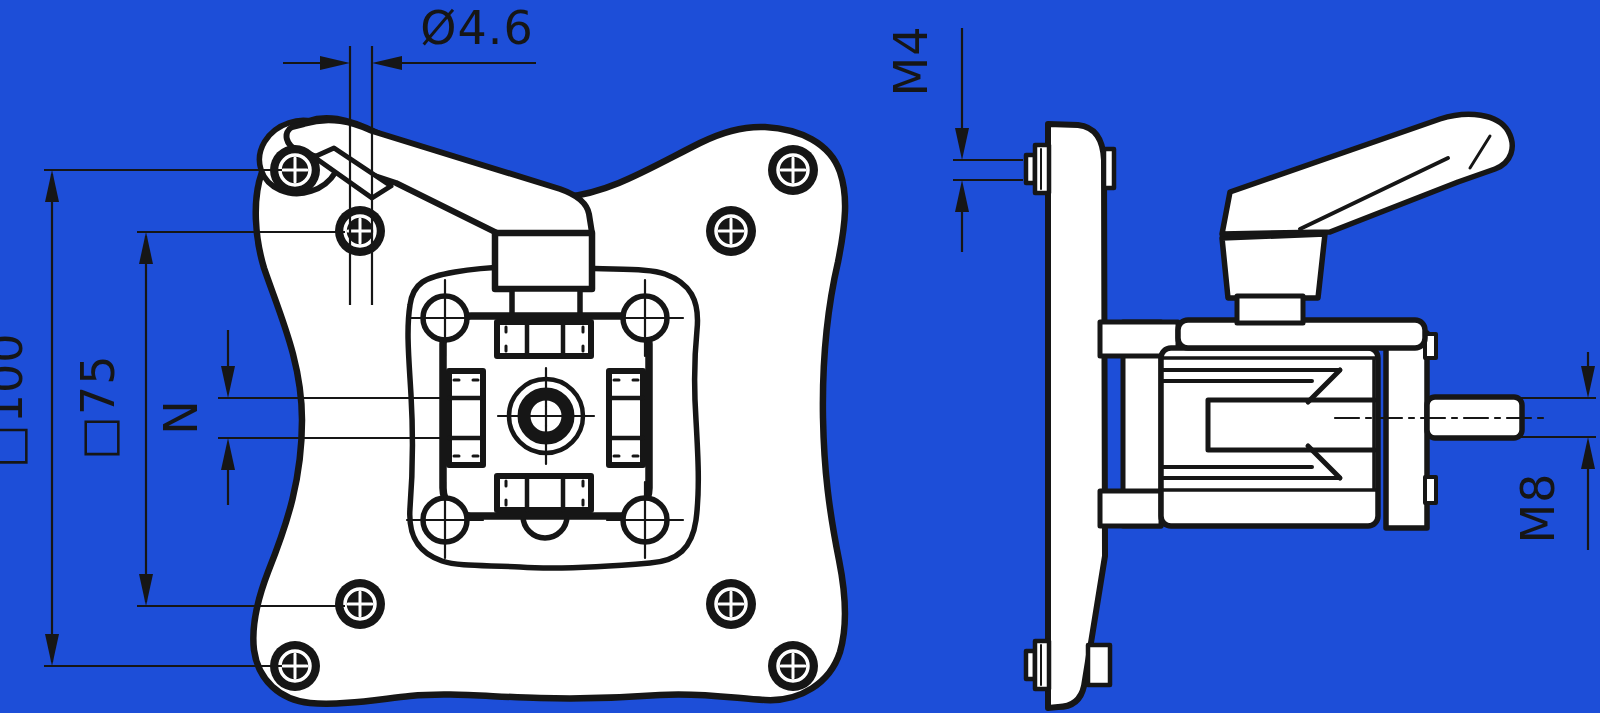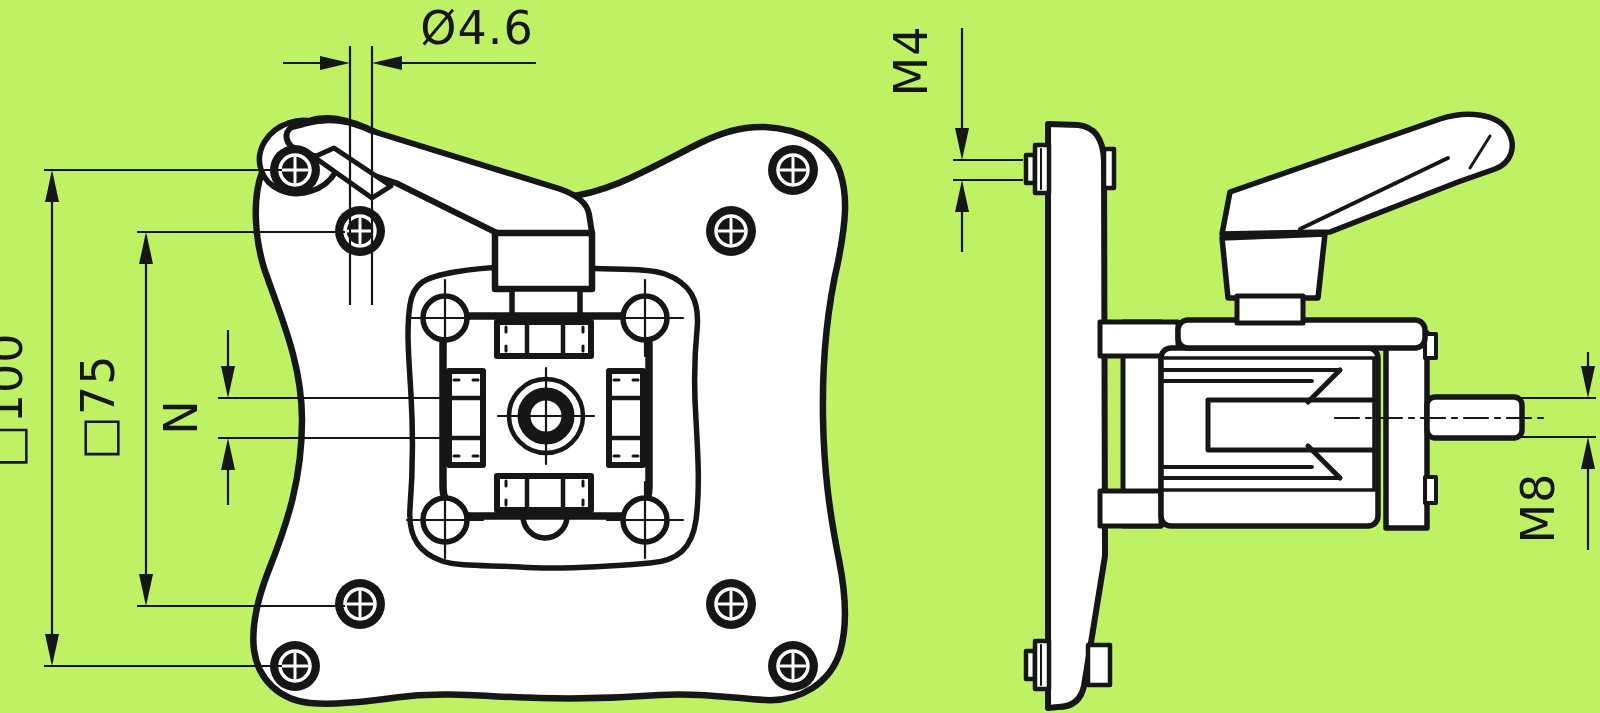--- a/index.html
+++ b/index.html
@@ -1,16 +1,16 @@
 <!DOCTYPE html>
 <html><head>
 <meta charset="utf-8">
 <style>
   html,body{margin:0;padding:0;background:#fff;}
-  .stage{width:1600px;height:713px;background:#bef264;position:relative;overflow:hidden;
+  .stage{width:1600px;height:713px;background:#1d4ed8;position:relative;overflow:hidden;
          font-family:"DejaVu Sans","Liberation Sans",sans-serif;}
   svg{display:block}
   .ln{fill:none;stroke:#161616;stroke-linecap:round;stroke-linejoin:round;}
   .fw{fill:#ffffff;stroke:#161616;stroke-linejoin:round;}
   .ink{fill:#161616;stroke:none;}
   .wln{fill:none;stroke:#ffffff;stroke-linecap:round;}
   .dim{fill:none;stroke:#161616;stroke-width:2.2;stroke-linecap:butt;}
   .dimtxt{fill:#161616;font-size:46px;letter-spacing:1px;}
 </style>
 </head>

